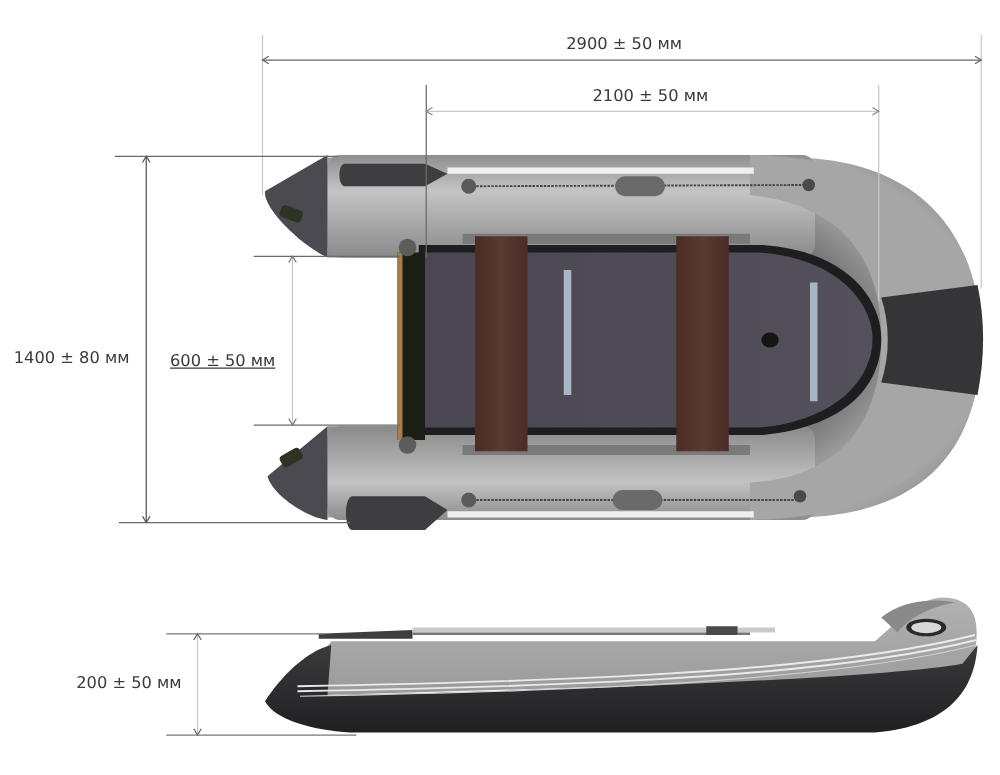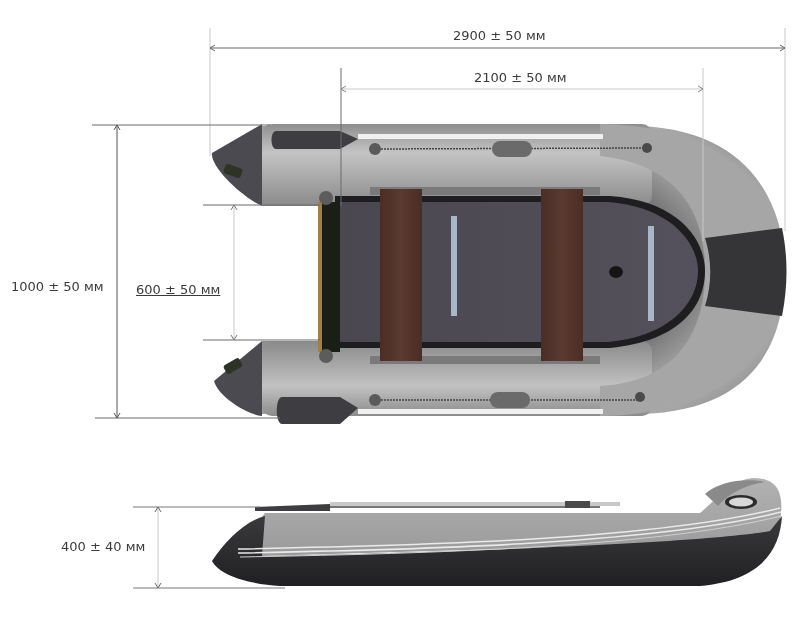--- a/index.html
+++ b/index.html
@@ -155,17 +155,17 @@
     <line x1="133" y1="491" x2="260" y2="491" stroke="#777"></line>
     <line x1="133" y1="572" x2="285" y2="572" stroke="#777"></line>
     <line x1="158" y1="491" x2="158" y2="572" stroke="#c8c8c8"></line>
     <polyline points="155,496 158,491 161,496" stroke="#666"></polyline>
     <polyline points="155,567 158,572 161,567" stroke="#666"></polyline>
   </g>
 </svg>
 
 <span class="dim-label" style="left:453px; top:12px;">2900 ± 50 мм</span>
 <span class="dim-label" style="left:474px; top:54px;">2100 ± 50 мм</span>
-<span class="dim-label" style="left:11px; top:263px;">1000 ± 50 мм</span>
+<span class="dim-label" style="left:11px; top:263px;">1400 ± 80 мм</span>
 <span class="dim-label" style="left:136px; top:266px;text-decoration:underline;">600 ± 50 мм</span>
-<span class="dim-label" style="left:61px; top:523px;">400 ± 40 мм</span>
+<span class="dim-label" style="left:61px; top:523px;">200 ± 50 мм</span>
 
 </div>
 
 </body></html>

